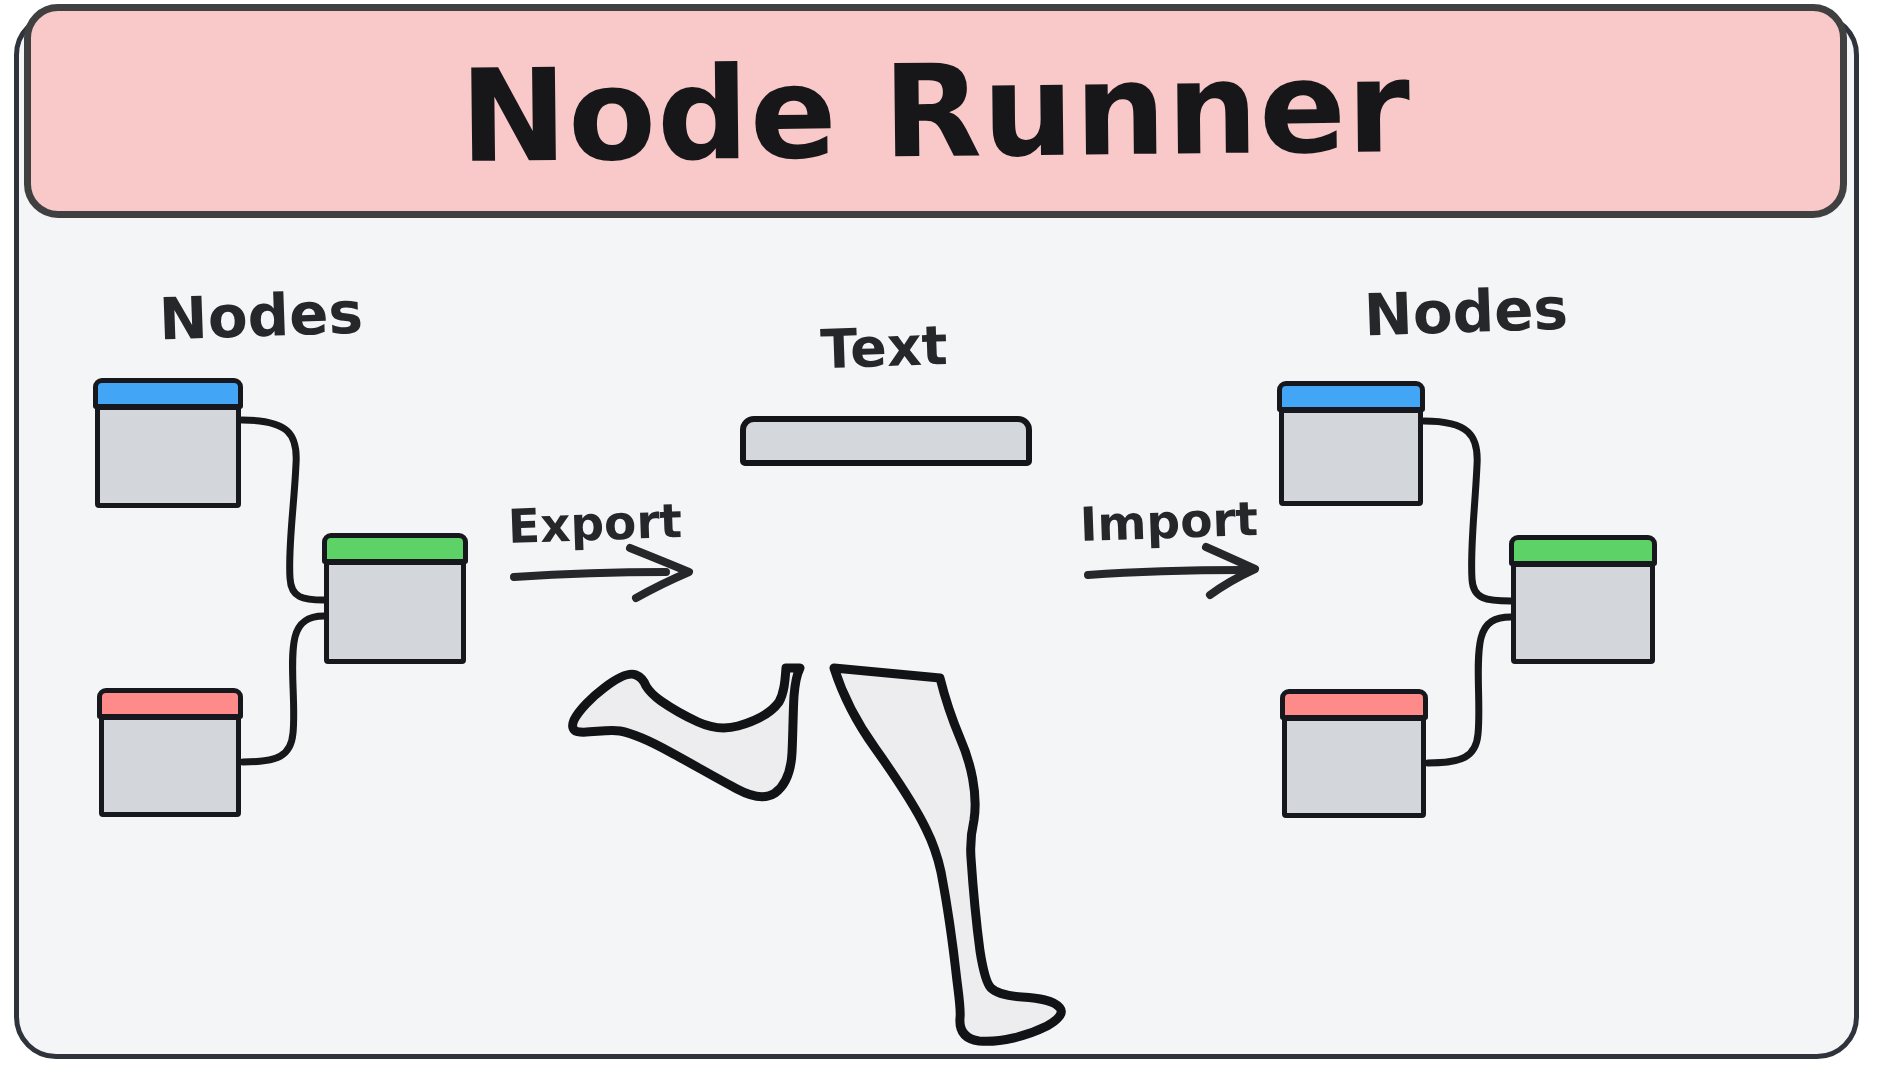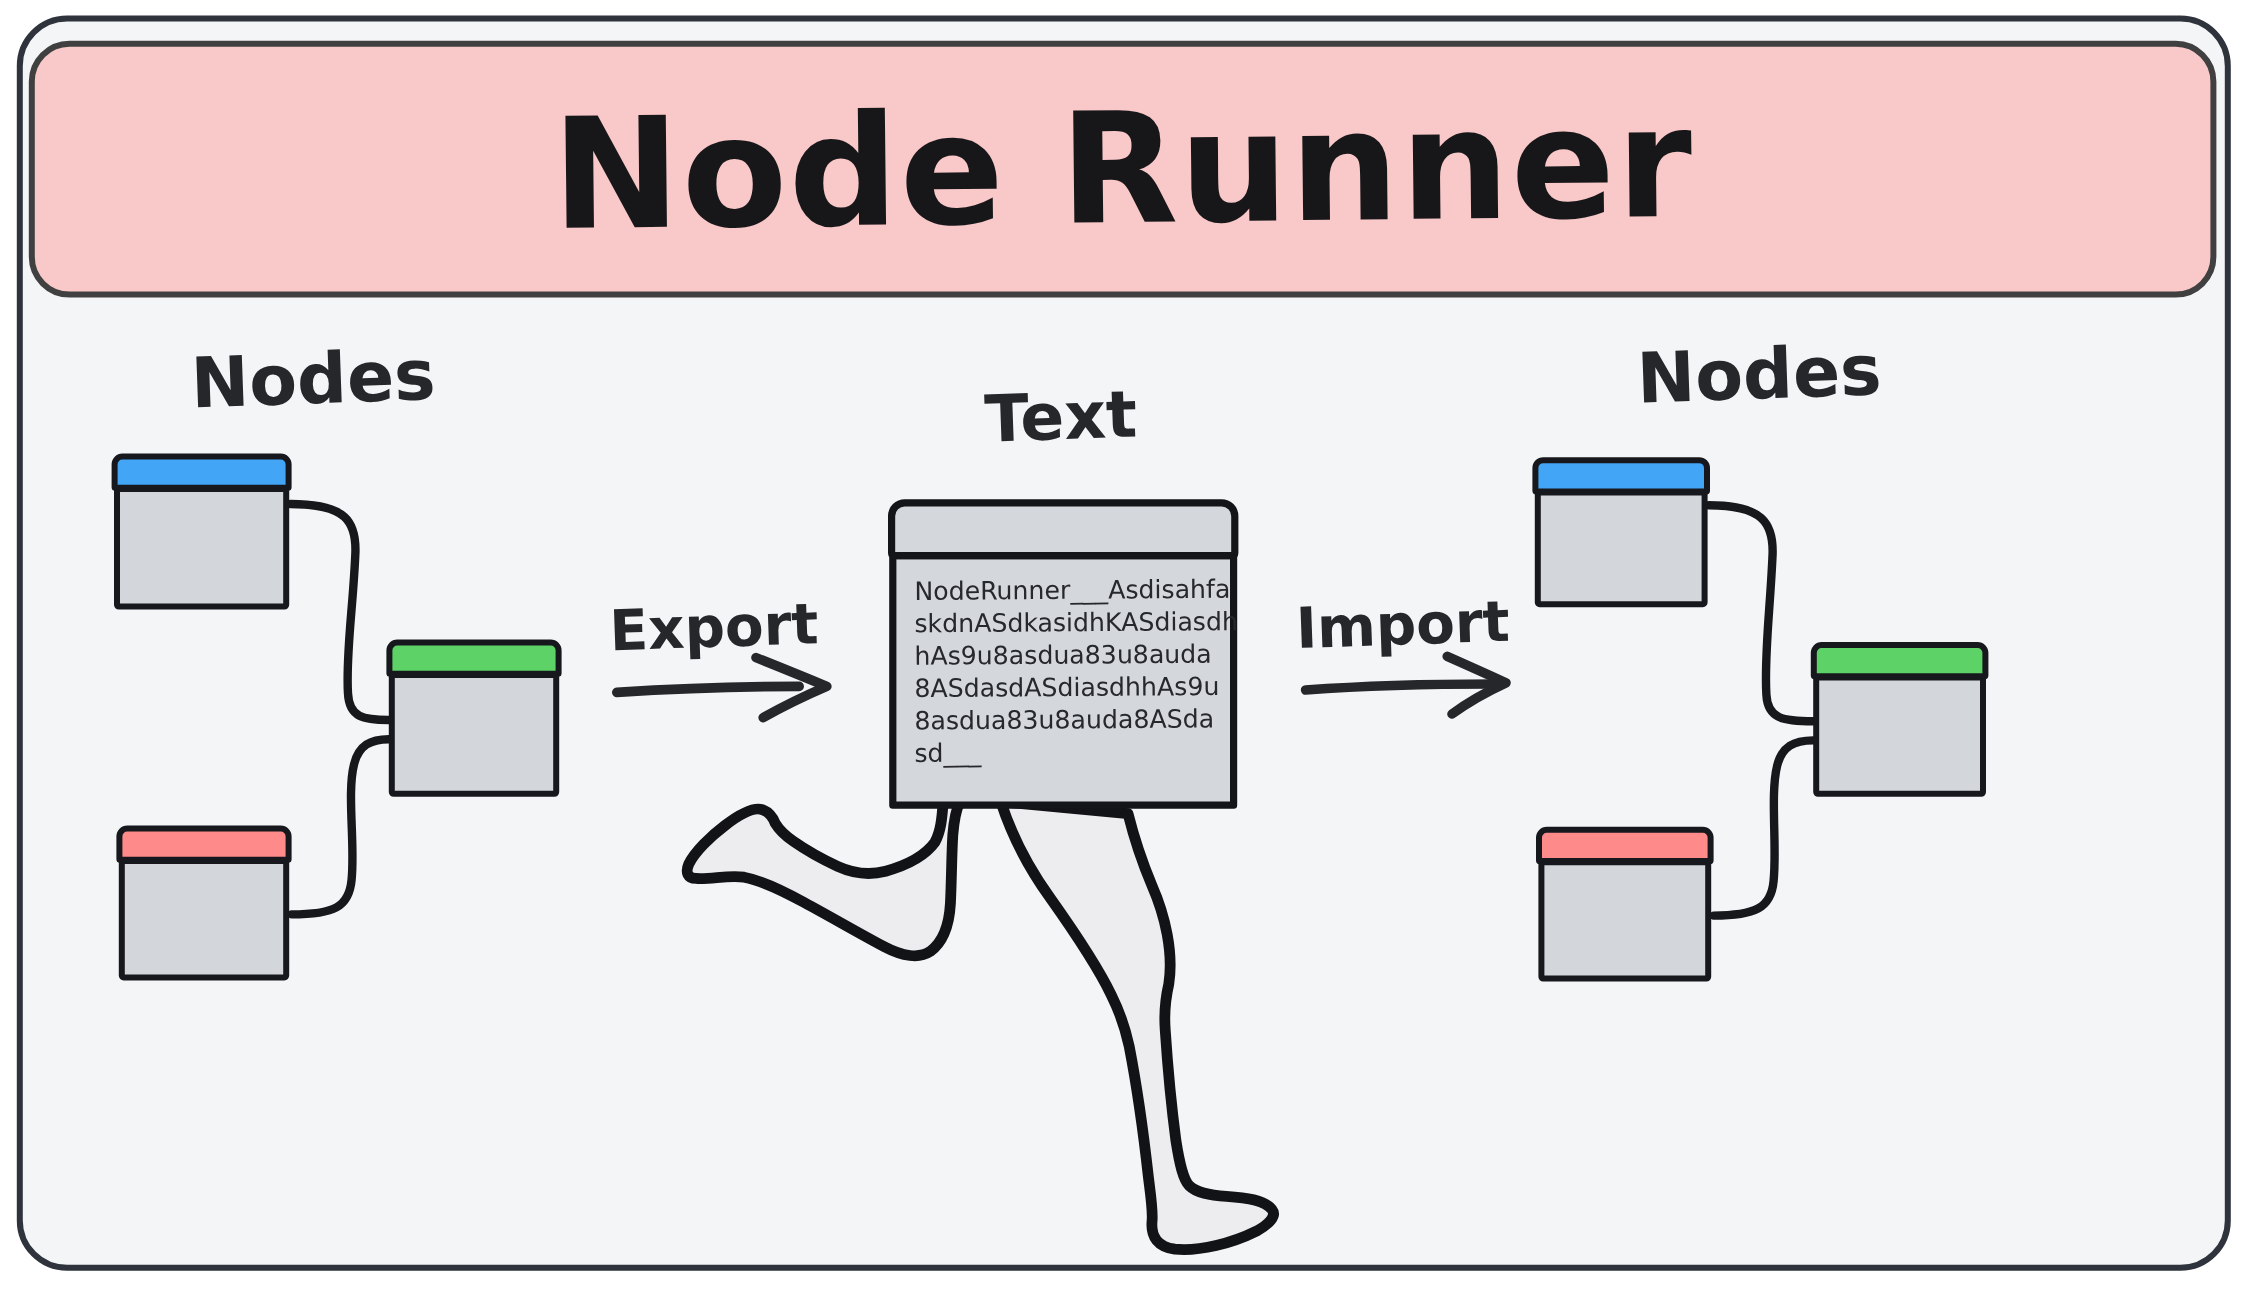--- a/index.html
+++ b/index.html
@@ -5,22 +5,22 @@
   * { box-sizing: border-box; margin: 0; padding: 0; }
   html,body { width:1879px; height:1080px; background:#ffffff; overflow:hidden;
               font-family:"DejaVu Sans", sans-serif; }
   #stage { position:relative; width:1879px; height:1080px; }
 
   
   .frame { position:absolute; left:14px; top:13px; width:1845px; height:1046px;
            background:#f4f5f7; border:5px solid #2e333c; border-radius:42px; }
 
   
-  .banner { position:absolute; left:24px; top:34px; width:1823px; height:214px;
-            background:#f9c8c9; border:5px solid #404040; border-radius:34px;
+  .banner { position:absolute; left:24px; top:4px; width:1823px; height:214px;
+            background:#f9c8c9; border:7px solid #404040; border-radius:34px;
             display:flex; align-items:center; justify-content:center; z-index:5; }
   .title { font-size:128px; font-weight:bold; color:#17171a; letter-spacing:1px;
            transform:rotate(-0.6deg); }
 
   .hand-label { position:absolute; text-align:center; font-weight:bold; color:#26272b;
                 transform:rotate(-2deg); z-index:5; }
   .lbl-nodes-left  { left:141px;  top:282px; width:240px; font-size:58px; }
   .lbl-nodes-right { left:1346px; top:278px; width:240px; font-size:58px; }
   .lbl-text        { left:764px;  top:316px; width:240px; font-size:54px; }
   .lbl-export      { left:475px;  top:496px; width:240px; font-size:47px; }
@@ -151,23 +151,15 @@
     <div class="strip strip-green"></div>
     <div class="body"></div>
   </div>
   <div class="node n-red-r">
     <div class="strip strip-red"></div>
     <div class="body"></div>
   </div>
 
   <div class="textbox">
     <div class="tb-head"></div>
-    <div class="tb-body">
-      <div class="tb-line">NodeRunner___Asdisahfa</div>
-      <div class="tb-line">skdnASdkasidhKASdiasdh</div>
-      <div class="tb-line">hAs9u8asdua83u8auda</div>
-      <div class="tb-line">8ASdasdASdiasdhhAs9u</div>
-      <div class="tb-line">8asdua83u8auda8ASda</div>
-      <div class="tb-line">sd___</div>
-    </div>
   </div>
 
 </div>
 
 </body></html>

